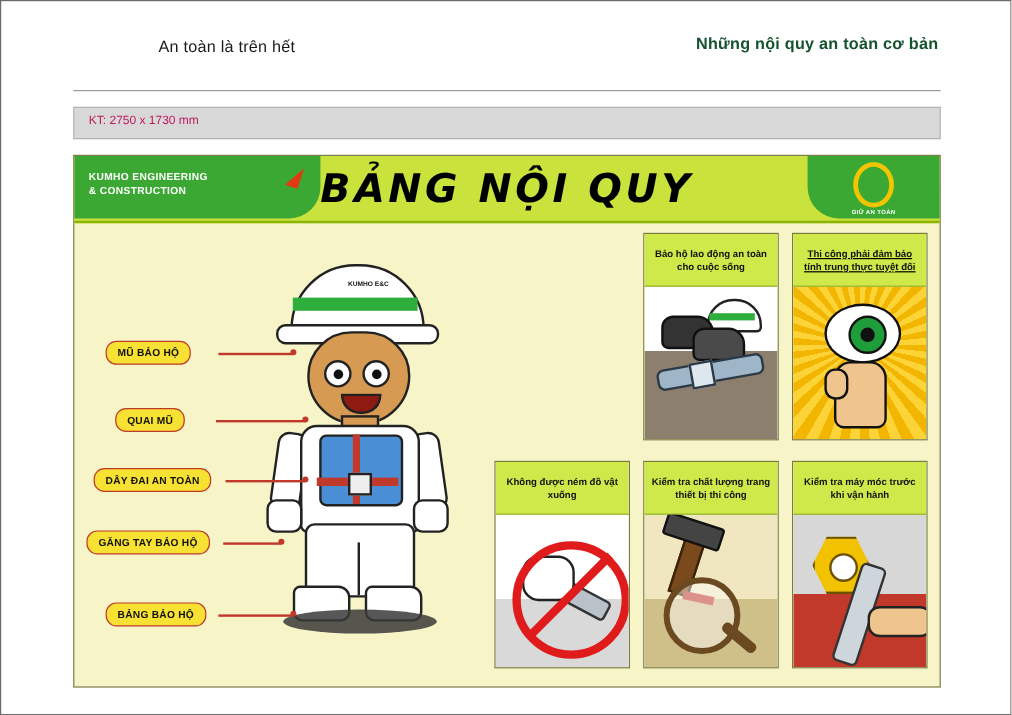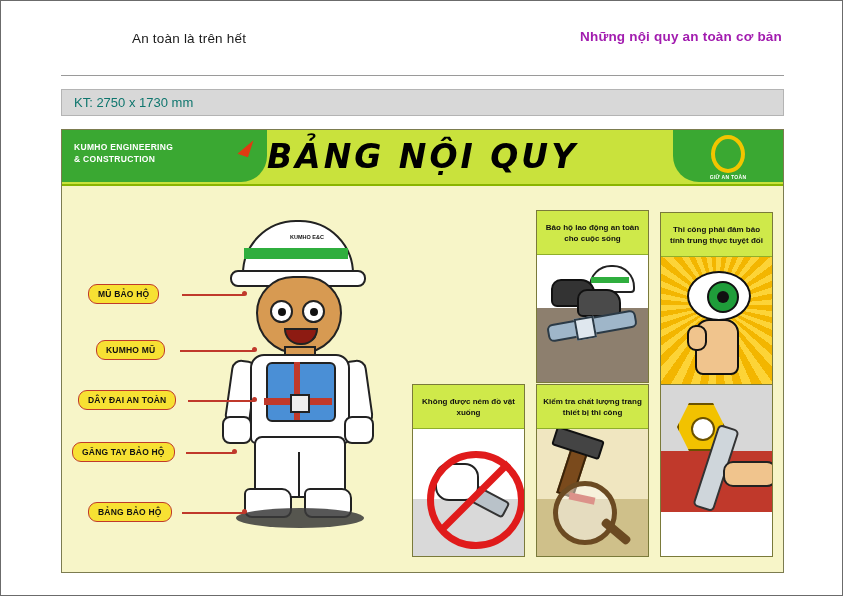--- a/index.html
+++ b/index.html
@@ -33,34 +33,34 @@
   .logo-sub{
     font-size:5.5px;color:#555;letter-spacing:.4px;line-height:7px;
     margin-top:1px;
   }
   .slogan{
     position:absolute;left:131px;top:30px;
     font-size:13.5px;color:#1a1a1a;letter-spacing:.2px;
   }
   .header-right{
     position:absolute;right:62px;top:28px;
-    font-size:13.5px;font-weight:bold;color:#a21caf;letter-spacing:.2px;
+    font-size:13.5px;font-weight:bold;color:#14532d;letter-spacing:.2px;
   }
   .hr-line{
     position:absolute;left:60px;top:74px;width:723px;height:1px;background:#9a9a9a;
   }
 
   
   .sizebar{
     position:absolute;left:60px;top:88px;width:723px;height:27px;
     background:#d8d8d8;border:1px solid #b4b4b4;box-sizing:border-box;
   }
   .sizebar span{
     position:absolute;left:12px;top:5px;
-    font-size:13px;color:#0f766e;
+    font-size:10px;color:#be185d;
   }
 
   
   .poster{
     position:absolute;left:60px;top:128px;width:723px;height:444px;
     background:#f7f5c8;border:1px solid #7c7c50;box-sizing:border-box;
   }
   .poster-band{
     position:absolute;left:0;top:0;width:721px;height:54px;
     background:#c9e23c;
@@ -357,58 +357,58 @@
           </div>
         <div class="boot l"></div>
         <div class="boot r"></div>
         <div class="shadow"></div>
       </div>
 
       <div class="lbl" style="left:18px;top:94px;">MŨ BẢO HỘ</div>
       <div class="lbl-line" style="left:112px;top:104px;width:62px;"></div>
       <div class="lbl-dot" style="left:172px;top:101px;"></div>
 
-      <div class="lbl" style="left:26px;top:150px;">KUMHO  MŨ</div>
+      <div class="lbl" style="left:26px;top:150px;">QUAI  MŨ</div>
       <div class="lbl-line" style="left:110px;top:160px;width:74px;"></div>
       <div class="lbl-dot" style="left:182px;top:157px;"></div>
 
       <div class="lbl" style="left:8px;top:200px;">DÂY ĐAI AN TOÀN</div>
       <div class="lbl-line" style="left:118px;top:210px;width:66px;"></div>
       <div class="lbl-dot" style="left:182px;top:207px;"></div>
 
       <div class="lbl" style="left:2px;top:252px;">GĂNG TAY BẢO HỘ</div>
       <div class="lbl-line" style="left:116px;top:262px;width:48px;"></div>
       <div class="lbl-dot" style="left:162px;top:259px;"></div>
 
       <div class="lbl" style="left:18px;top:312px;">BẢNG BẢO HỘ</div>
       <div class="lbl-line" style="left:112px;top:322px;width:62px;"></div>
       <div class="lbl-dot" style="left:172px;top:319px;"></div>
     </div>
 
     <div class="grid">
 
 
-      <div class="card" style="left:124px;top:0px;margin-top:16px;">
+      <div class="card" style="left:124px;top:0px;">
         <div class="cap">
             <span>Bảo hộ lao động an toàn cho cuộc sống</span>
           </div>
         <div class="art">
           <div class="c2bg"></div>
           <div class="helm2">
               <i></i>
             </div>
           <div class="boot2"></div>
           <div class="boot3"></div>
           <div class="belt2">
               <i></i>
             </div>
         </div>
       </div>
 
-      <div class="card" style="left:248px;top:18px;">
+      <div class="card" style="left:248px;top:0px;text-decoration:underline;">
         <div class="cap">
             <span>Thi công phải đảm bảo tính trung thực tuyệt đối</span>
           </div>
         <div class="art">
           <div class="c3bg"></div>
           <div class="c3rays"></div>
           <div class="eyeball">
               <div class="iris">
                 <i></i>
               </div>
@@ -441,20 +441,23 @@
           <div class="c5bg"></div>
           <div class="hammer"></div>
           <div class="hammer-h"></div>
           <div class="crack"></div>
           <div class="mag"></div>
           <div class="mag-h"></div>
         </div>
       </div>
 
       <div class="card" style="left:248px;top:190px;">
+        <div class="cap">
+            <span>Kiểm tra máy móc trước khi vận hành</span>
+          </div>
         <div class="art">
           <div class="c6bg"></div>
           <div class="bolt">
               <i></i>
             </div>
           <div class="wrench6"></div>
           <div class="arm6"></div>
         </div>
       </div>
 

